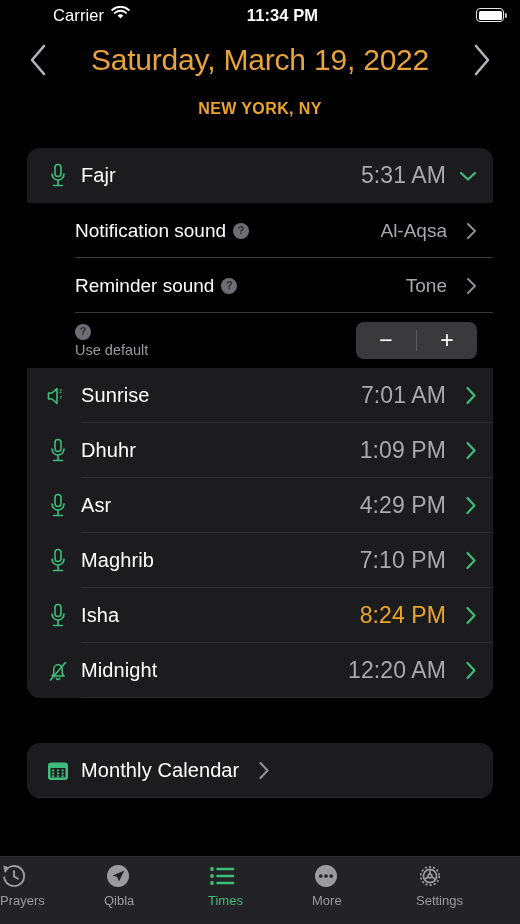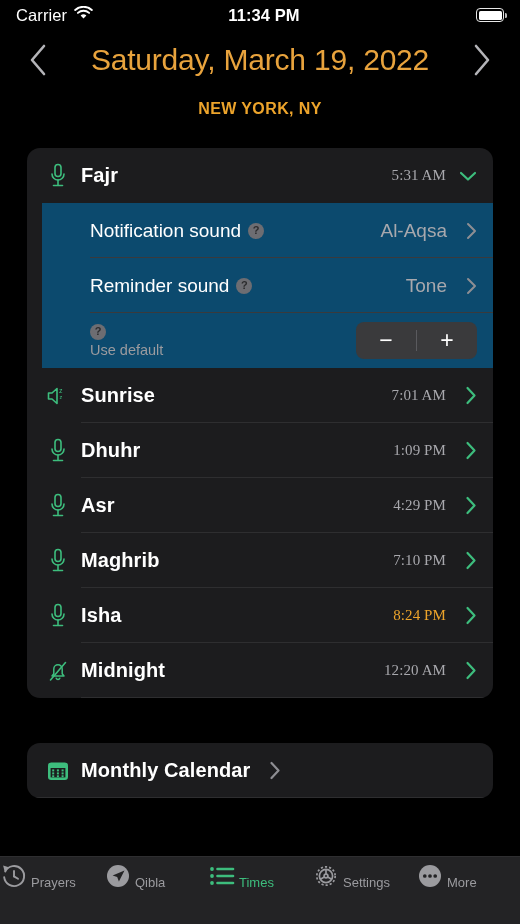--- a/index.html
+++ b/index.html
@@ -19,20 +19,21 @@
 
   
   .statusbar {
     height: 30px;
     display: flex;
     align-items: center;
     padding: 0 16px;
     position: relative;
     font-size: 17px;
     letter-spacing: 0.1px;
+    margin-left: 37px;
   }
   .sb-left {
     display: flex;
     align-items: center;
     gap: 7px;
   }
   .sb-carrier { font-size: 16.5px; color: #fff; }
   .sb-center {
     position: absolute;
     left: 8px; right: 0;
@@ -127,50 +128,49 @@
   .row .ico {
     width: 34px;
     flex: 0 0 34px;
     display: flex;
     align-items: center;
     justify-content: center;
   }
   .row .label {
     font-size: 20px;
     color: #fff;
-    font-weight: 700;
+    font-weight: 400;
     letter-spacing: 0.1px;
     margin-left: 6px;
   }
   .row .value {
     margin-left: auto;
-    font-size: 15px;
+    font-size: 23px;
     color: #a8a8ad;
     letter-spacing: 0.1px;
-    font-family: Liberation Serif, serif;
   }
   .row .value.accent { color: #eda42b; }
   .row .chev {
     width: 22px;
     flex: 0 0 22px;
     display: flex;
     align-items: center;
     justify-content: flex-end;
     margin-left: 9px;
   }
   .divider {
     position: absolute;
     left: 54px; right: 0; bottom: 0;
     height: 1px;
     background: #2e2e30;
   }
   .divider.full { left: 0; }
 
   
-  .sub-group { background: #0c4a6e; margin-left: 15px; }
+  .sub-group { background: #000000; }
   .sub-row {
     display: flex;
     align-items: center;
     min-height: 55px;
     padding: 0 16px 0 48px;
     box-sizing: border-box;
     position: relative;
     cursor: pointer;
   }
   .sub-row .sub-label-wrap {
@@ -261,22 +261,22 @@
     height: 62px;
     background: #232325;
     border-top: 1px solid #2e2e30;
     display: flex;
     align-items: flex-start;
     padding-top: 5px;
   }
   .tab {
     flex: 1;
     display: flex;
-    flex-direction: row;
-    align-items: flex-end;
+    flex-direction: column;
+    align-items: flex-start;
     gap: 3px;
     cursor: pointer;
   }
   .tab .tlabel {
     font-size: 13px;
     color: #9b9b9f;
     font-weight: 500;
   }
   .tab.active .tlabel { color: #3dbd7d; }
   .tab .ticon { height: 28px; display: flex; align-items: center; }
@@ -564,37 +564,37 @@
         <line x1="9.5" y1="12" x2="25" y2="12" stroke="#3dbd7d" stroke-width="2.6" stroke-linecap="round"></line>
         <line x1="9.5" y1="19" x2="25" y2="19" stroke="#3dbd7d" stroke-width="2.6" stroke-linecap="round"></line>
       </svg>
     </span>
     <span class="tlabel">Times</span>
   </div>
 
   <div class="tab">
     <span class="ticon">
       <svg width="28" height="28" viewBox="0 0 28 28">
+        <circle cx="14" cy="14" r="11" fill="#9b9b9f"></circle>
+        <circle cx="8.8" cy="14" r="1.85" fill="#232325"></circle>
+        <circle cx="14" cy="14" r="1.85" fill="#232325"></circle>
+        <circle cx="19.2" cy="14" r="1.85" fill="#232325"></circle>
+      </svg>
+    </span>
+    <span class="tlabel">More</span>
+  </div>
+
+  <div class="tab">
+    <span class="ticon">
+      <svg width="28" height="28" viewBox="0 0 28 28">
         <g stroke="#9b9b9f" stroke-width="1.7" fill="none">
           <circle cx="14" cy="14" r="9.2" stroke-dasharray="2.2 2.0"></circle>
           <circle cx="14" cy="14" r="6.6"></circle>
           <circle cx="14" cy="14" r="1.9"></circle>
           <line x1="14" y1="7.4" x2="14" y2="12.1"></line>
           <line x1="8.3" y1="17.3" x2="12.4" y2="14.9"></line>
           <line x1="19.7" y1="17.3" x2="15.6" y2="14.9"></line>
         </g>
       </svg>
     </span>
     <span class="tlabel">Settings</span>
   </div>
-
-  <div class="tab">
-    <span class="ticon">
-      <svg width="28" height="28" viewBox="0 0 28 28">
-        <circle cx="14" cy="14" r="11" fill="#9b9b9f"></circle>
-        <circle cx="8.8" cy="14" r="1.85" fill="#232325"></circle>
-        <circle cx="14" cy="14" r="1.85" fill="#232325"></circle>
-        <circle cx="19.2" cy="14" r="1.85" fill="#232325"></circle>
-      </svg>
-    </span>
-    <span class="tlabel">More</span>
-  </div>
 </div>
 
 </body></html>

